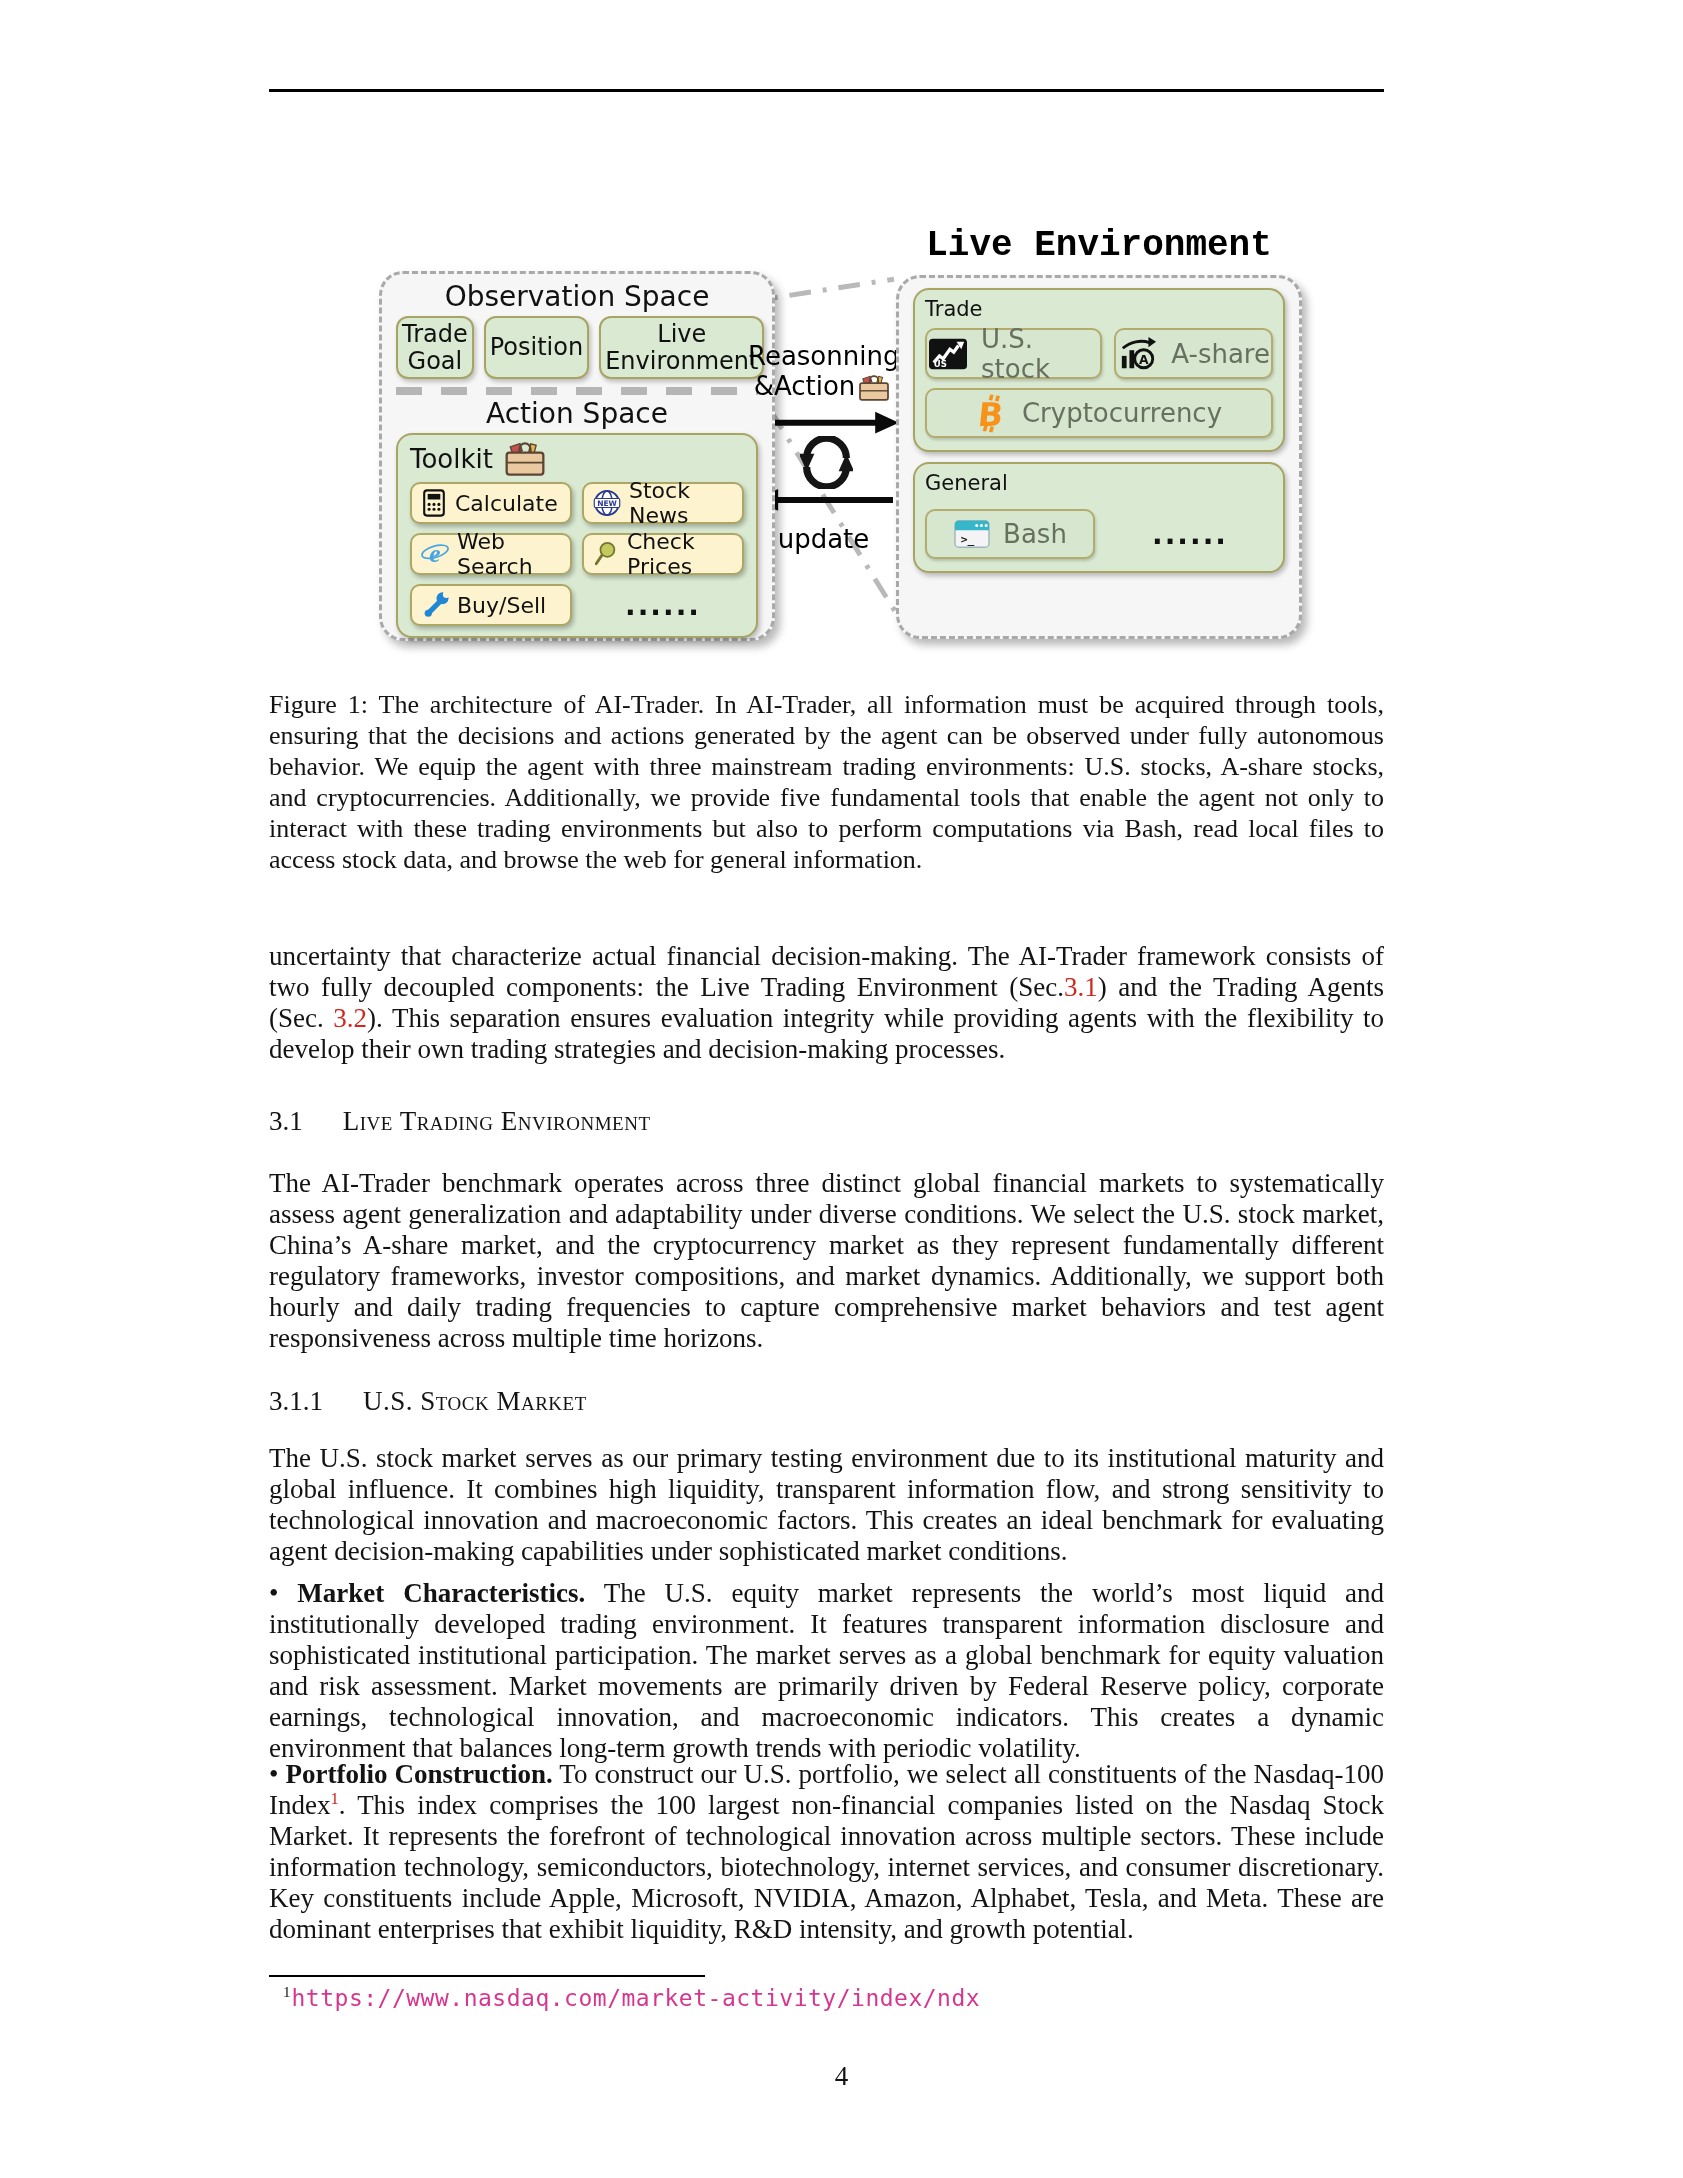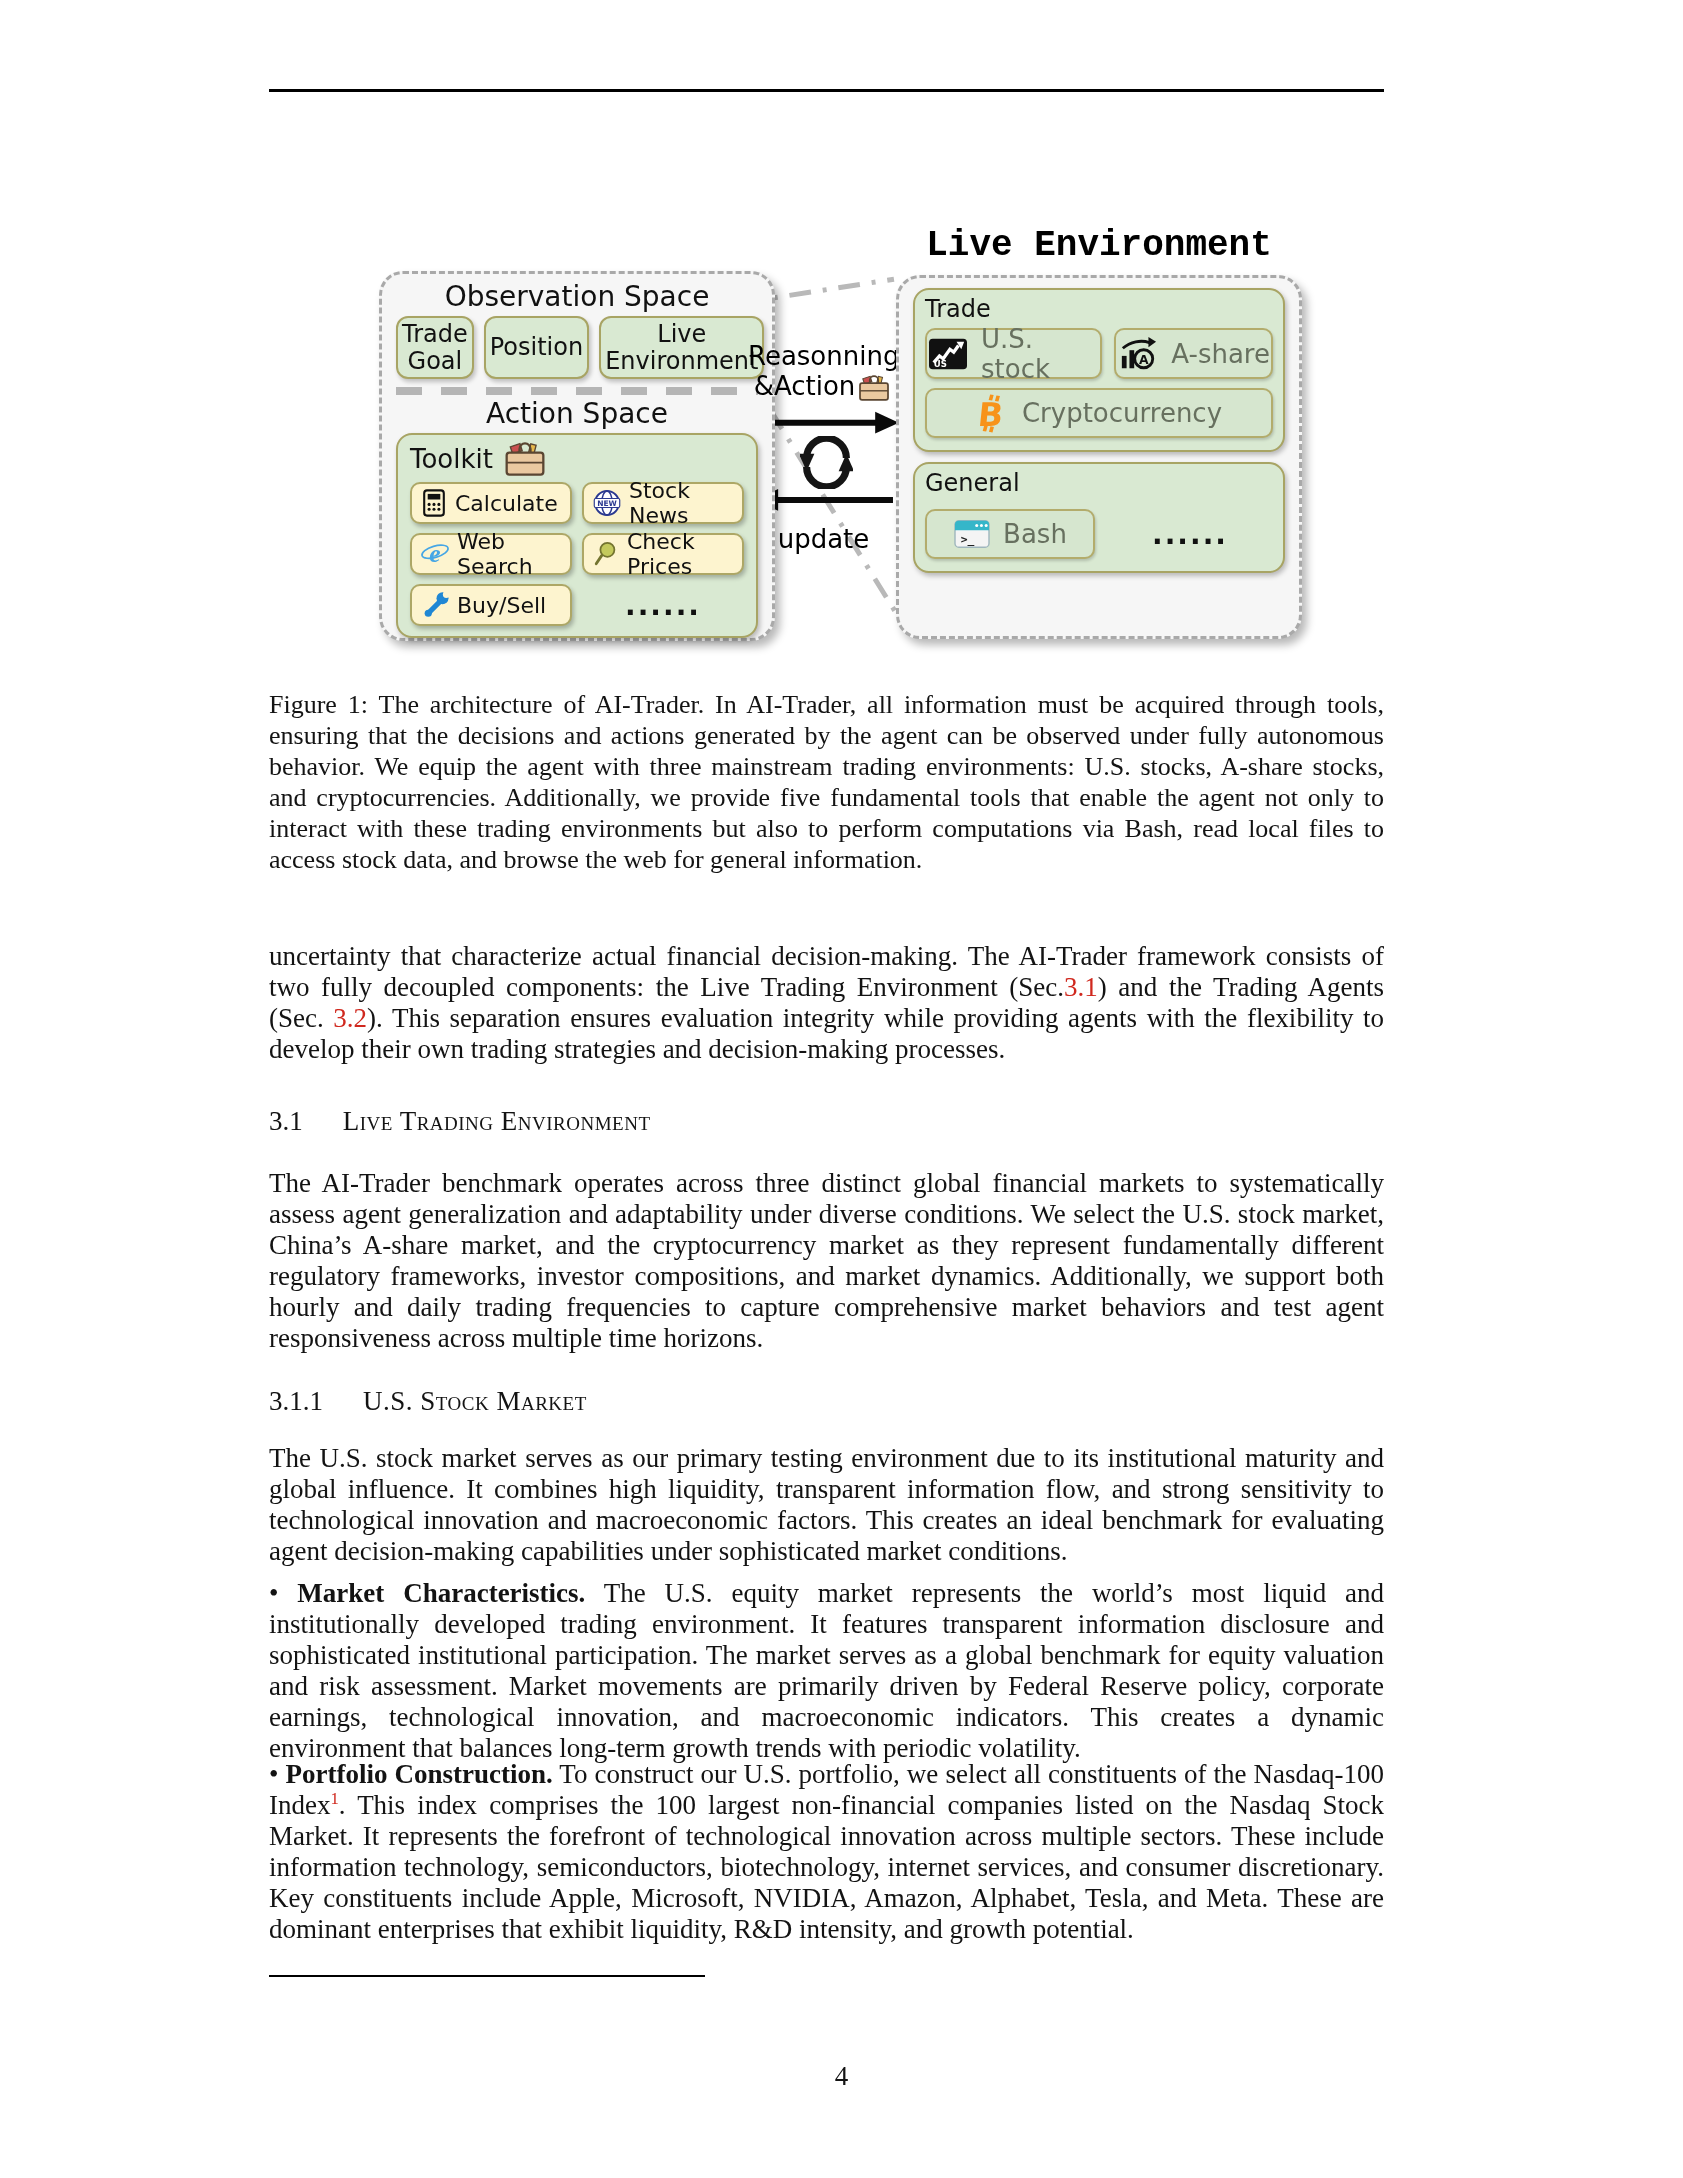--- a/index.html
+++ b/index.html
@@ -48,21 +48,21 @@
   .toolkit-head{display:flex;align-items:center;gap:10px;font-size:26px;height:40px;color:#111;}
   .tool-grid{display:grid;grid-template-columns:1fr 1fr;gap:9px 10px;margin-top:3px;}
   .tool{background:#fdf4cf;border:2px solid #ada766;border-radius:10px;
         box-shadow:2px 3px 4px rgba(0,0,0,.25);
         display:flex;align-items:center;gap:7px;padding:2px 8px;
         font-size:22px;height:42px;box-sizing:border-box;color:#111;}
   .tool-ellipsis{display:flex;align-items:center;justify-content:center;
                  font-size:28px;font-weight:bold;letter-spacing:2px;color:#111;}
   .envbox{background:#d9e9d2;border:2px solid #a8a464;border-radius:16px;
           box-shadow:2px 3px 5px rgba(0,0,0,.25);padding:2px 10px 12px;margin:4px 2px 10px;}
-  .envbox .box-label{font-size:24px;line-height:34px;color:#111;margin-bottom:2px;}
+  .envbox .box-label{font-size:21px;line-height:34px;color:#111;margin-bottom:2px;}
   .env-row{display:flex;gap:12px;}
   .env-item{background:#d6e6cf;border:2px solid #b3ac6c;border-radius:10px;
             box-shadow:1px 2px 3px rgba(0,0,0,.18);
             display:flex;align-items:center;justify-content:center;gap:12px;
             font-size:26px;color:#67705f;height:51px;box-sizing:border-box;}
   .mid-label{position:absolute;font-family:"DejaVu Sans",sans-serif;font-size:26px;
              color:#000;text-align:center;}
   .mid-label .inline-icon{vertical-align:middle;margin-left:2px;}
   .icon{display:inline-flex;align-items:center;justify-content:center;flex:0 0 auto;}
   svg{display:block;}
@@ -273,17 +273,18 @@
   <h2 class="heading" style="top:1386px;"><span class="secnum">3.1.1</span><span class="sectitle">U.S. Stock Market</span></h2>
 
   <p class="body-text" style="top:1443px;">The U.S. stock market serves as our primary testing environment due to its institutional maturity and global influence. It combines high liquidity, transparent information flow, and strong sensitivity to technological innovation and macroeconomic factors. This creates an ideal benchmark for evaluating agent decision-making capabilities under sophisticated market conditions.</p>
 
   <p class="body-text bullet" style="top:1578px;"><span>•</span> <b>Market Characteristics.</b> <span>The U.S. equity market represents the world’s most liquid and institutionally developed trading environment. It features transparent information disclosure and sophisticated institutional participation. The market serves as a global benchmark for equity valuation and risk assessment. Market movements are primarily driven by Federal Reserve policy, corporate earnings, technological innovation, and macroeconomic indicators. This creates a dynamic environment that balances long-term growth trends with periodic volatility.</span></p>
 
   <p class="body-text bullet" style="top:1759px;"><span>•</span> <b>Portfolio Construction.</b> <span>To construct our U.S. portfolio, we select all constituents of the Nasdaq-100 Index</span><sup class="ref secref">1</sup><span>. This index comprises the 100 largest non-financial companies listed on the Nasdaq Stock Market. It represents the forefront of technological innovation across multiple sectors. These include information technology, semiconductors, biotechnology, internet services, and consumer discretionary. Key constituents include Apple, Microsoft, NVIDIA, Amazon, Alphabet, Tesla, and Meta. These are dominant enterprises that exhibit liquidity, R&amp;D intensity, and growth potential.</span></p>
 
   <div class="foot-rule"></div>
 
+  <div class="footnote"><sup>1</sup><a href="#" class="url">https://www.nasdaq.com/market-activity/index/ndx</a></div>
 
   <div class="pageno">4</div>
 
 </div>
 
 
 </body></html>

